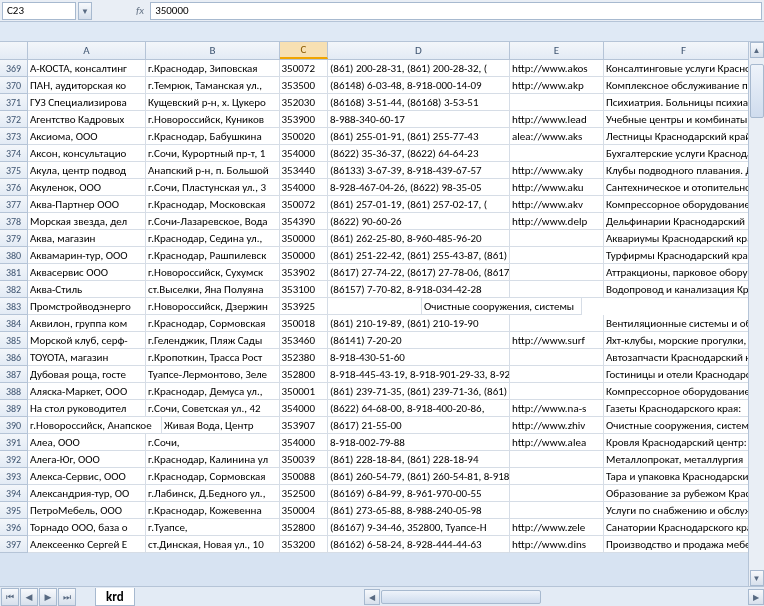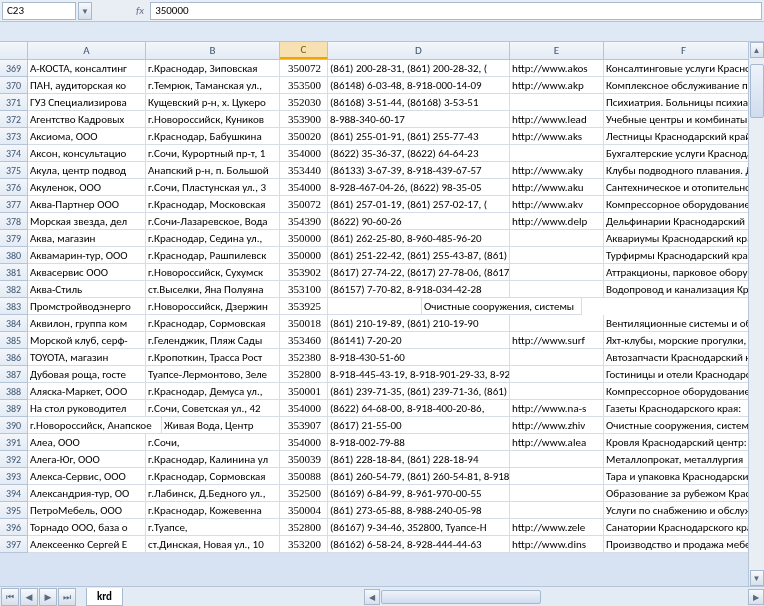--- a/index.html
+++ b/index.html
@@ -124,21 +124,21 @@
     font-size: 10px;
   }
   .cell {
     border-right: 1px solid #d6dde6;
     border-bottom: 1px solid #d6dde6;
     overflow: hidden;
     white-space: nowrap;
     padding-left: 2px;
     font-size: 11px;
   }
-  .cell.right { text-align: right; padding-right: 6px; padding-left: 0; font-family: Liberation Serif, serif; }
+  .cell.right { text-align: right; padding-right: 12px; padding-left: 0; }
 
   
   .sheet-strip {
     position: absolute;
     bottom: 0;
     left: 0;
     right: 16px;
     height: 20px;
     background: #e3ebf5;
     border-top: 1px solid #b5c4d7;
@@ -155,22 +155,22 @@
     margin-left: 1px;
   }
   .tab {
     height: 18px;
     background: #fff;
     border: 1px solid #a7b9cf;
     border-top: none;
     padding: 0 10px;
     line-height: 18px;
     font-weight: bold;
-    font-size: 11px;
-    margin-left: 10px;
+    font-size: 13px;
+    margin-left: 19px;
   }
 
   
   .v-scroll {
     position: absolute;
     top: 42px;
     right: 0;
     bottom: 20px;
     width: 16px;
     background: #e9eef5;
@@ -275,21 +275,21 @@
         <div class="cell cD">8-988-340-60-17</div>
         <div class="cell cE">http://www.lead</div>
         <div class="cell cF">Учебные центры и комбинаты К</div>
       </div>
       <div class="row">
         <div class="row-head">373</div>
         <div class="cell cA">Аксиома, ООО</div>
         <div class="cell cB">г.Краснодар, Бабушкина</div>
         <div class="cell cC right">350020</div>
         <div class="cell cD">(861) 255-01-91, (861) 255-77-43</div>
-        <div class="cell cE">http://www.aks</div>
+        <div class="cell cE">alea://www.aks</div>
         <div class="cell cF">Лестницы Краснодарский край</div>
       </div>
       <div class="row">
         <div class="row-head">374</div>
         <div class="cell cA">Аксон, консультацио</div>
         <div class="cell cB">г.Сочи, Курортный пр-т, 1</div>
         <div class="cell cC right">354000</div>
         <div class="cell cD">(8622) 35-36-37, (8622) 64-64-23</div>
         <div class="cell cE"></div>
         <div class="cell cF">Бухгалтерские услуги Краснода</div>

